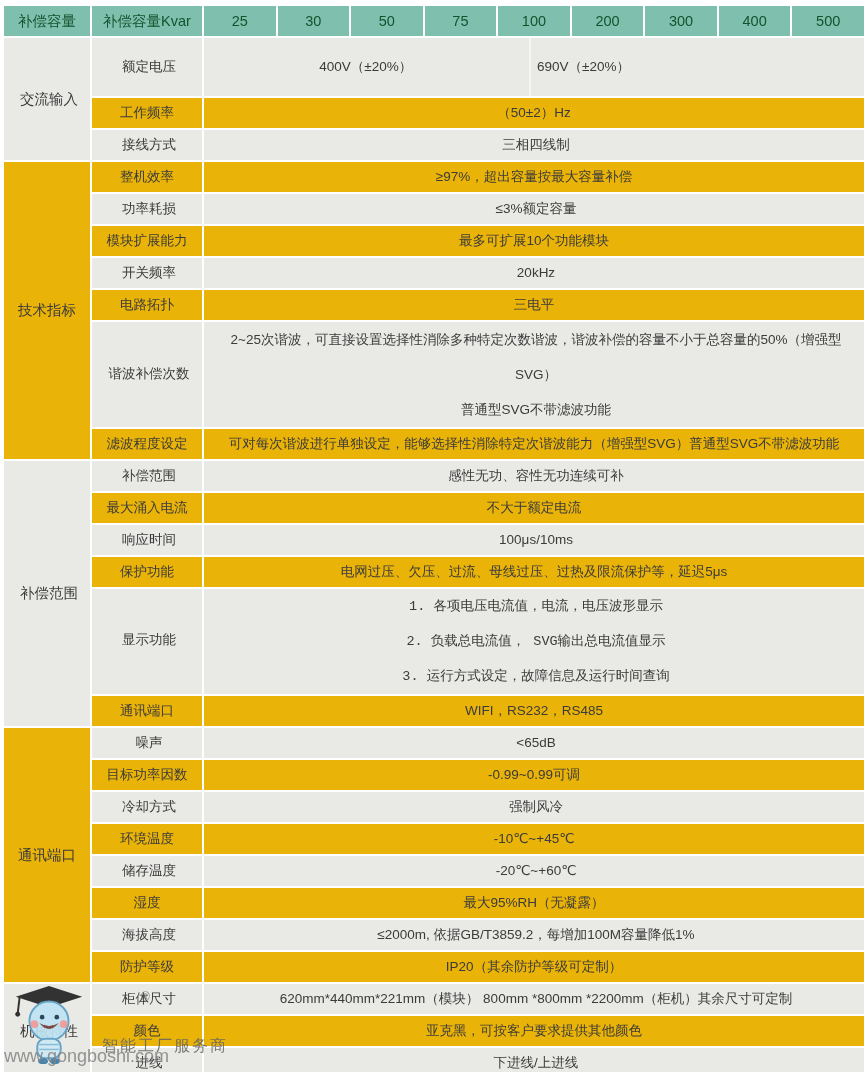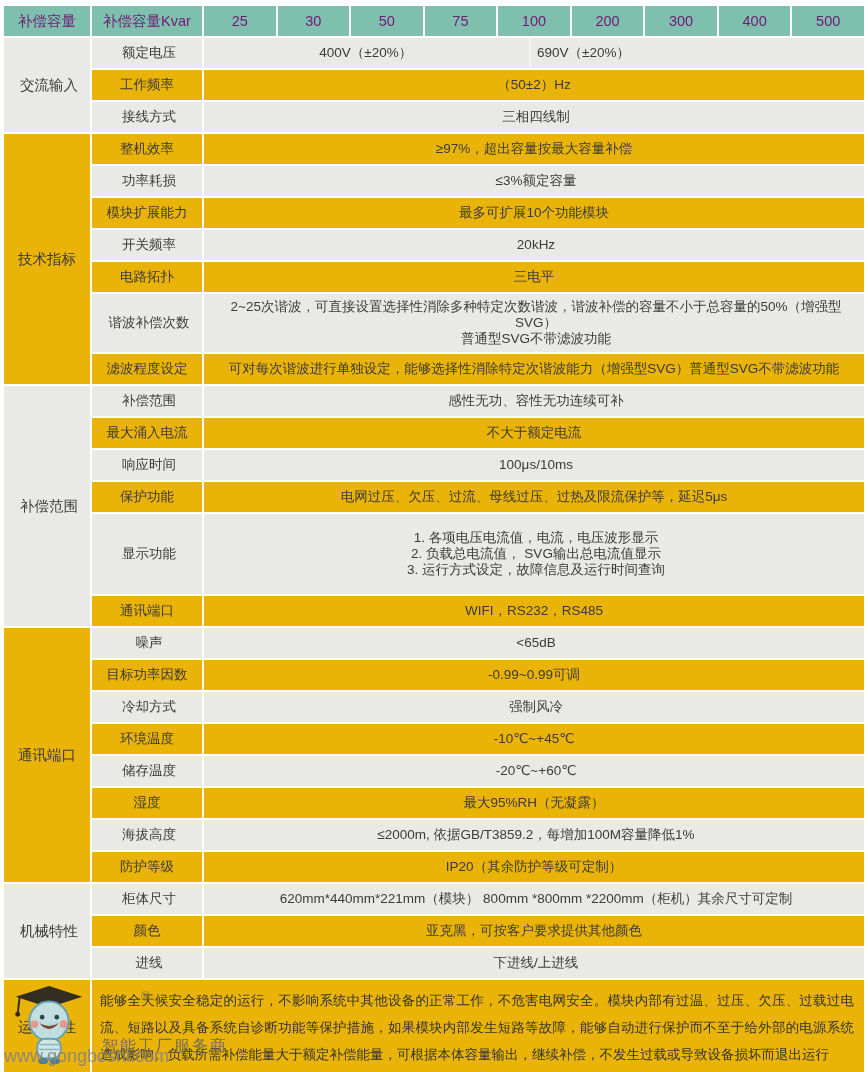--- a/index.html
+++ b/index.html
@@ -16,34 +16,34 @@
   }
   col.c-sec{width:86px;}
   col.c-param{width:110px;}
   td{
     text-align:center;vertical-align:middle;
     color:#3b3b3b;font-size:13.5px;line-height:1.25;
     padding:0 4px;overflow:hidden;
   }
   tr.h30 td{height:30px;}
   tr.h58 td{height:58px;}
-  tr.h80 td{height:80px;}
+  tr.h80 td{height:80px;font-family:Liberation Mono, monospace;}
   tr.h86 td{height:86px;}
-  td.hdr{background:#7fbfae;color:#701a75;font-size:14.5px;}
+  td.hdr{background:#7fbfae;color:#14532d;font-size:14.5px;}
   td.t{background:#eab308;}
   td.g{background:#e9e9e6;padding-left:8px;}
   td.sec{font-size:14.5px;}
   td.param{font-size:13.5px;}
   td.val{font-size:13.5px;}
-  td.voltage-cell{position:relative;padding:0;margin-left:40px;}
+  td.voltage-cell{position:relative;padding:14px;margin-left:40px;}
   .v-left,.v-right{position:absolute;top:50%;transform:translate(-50%,-50%);white-space:nowrap;}
   .v-left{left:24.5%;}
   .v-right{left:57.5%;}
   .v-div{position:absolute;left:49.2%;top:0;width:2px;height:100%;background:rgba(255,255,255,0.55);}
-  td.multiline div{line-height:16px;}
+  td.multiline div{line-height:35px;}
   td.para{
     text-align:justify;padding:4px 10px 4px 8px;
     line-height:27px;font-size:13.5px;color:#333333;
   }
   
   .watermark{position:absolute;left:0;top:982px;width:280px;height:90px;pointer-events:none;}
   .wm-brand{
     position:absolute;left:58px;top:18px;
     font-size:34px;font-weight:bold;letter-spacing:14px;
     color:rgba(120,120,120,0.30);

